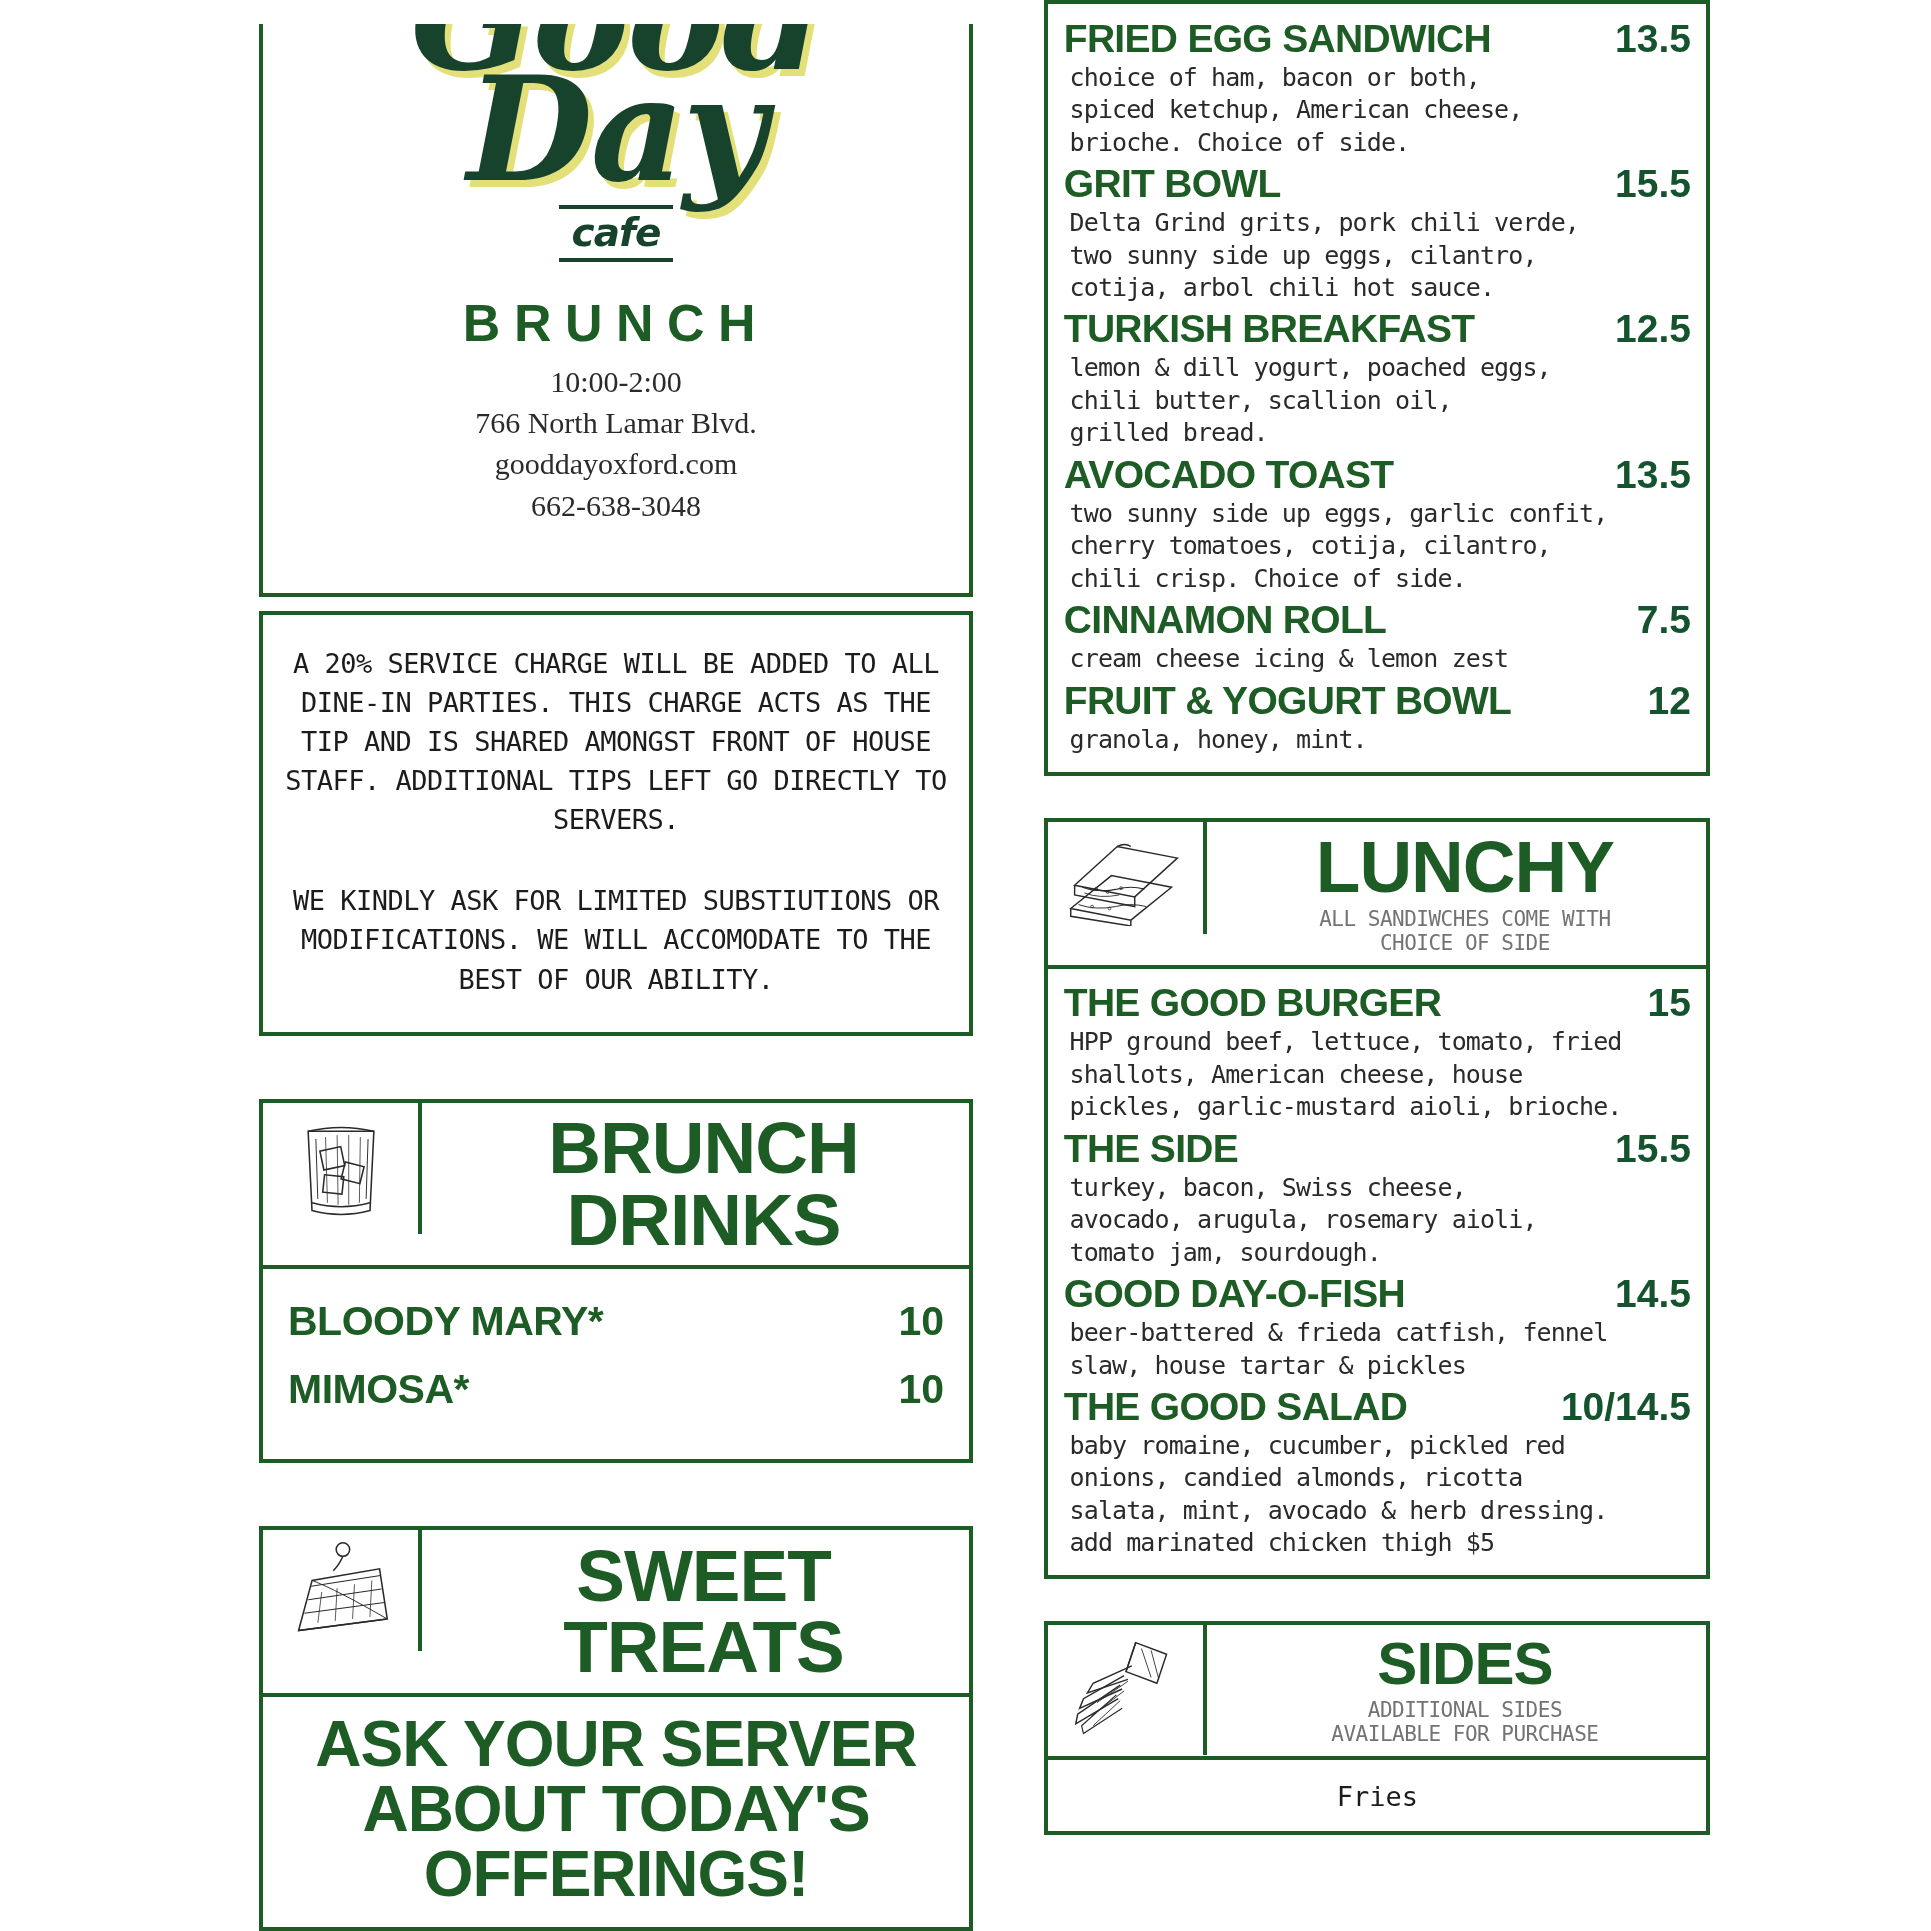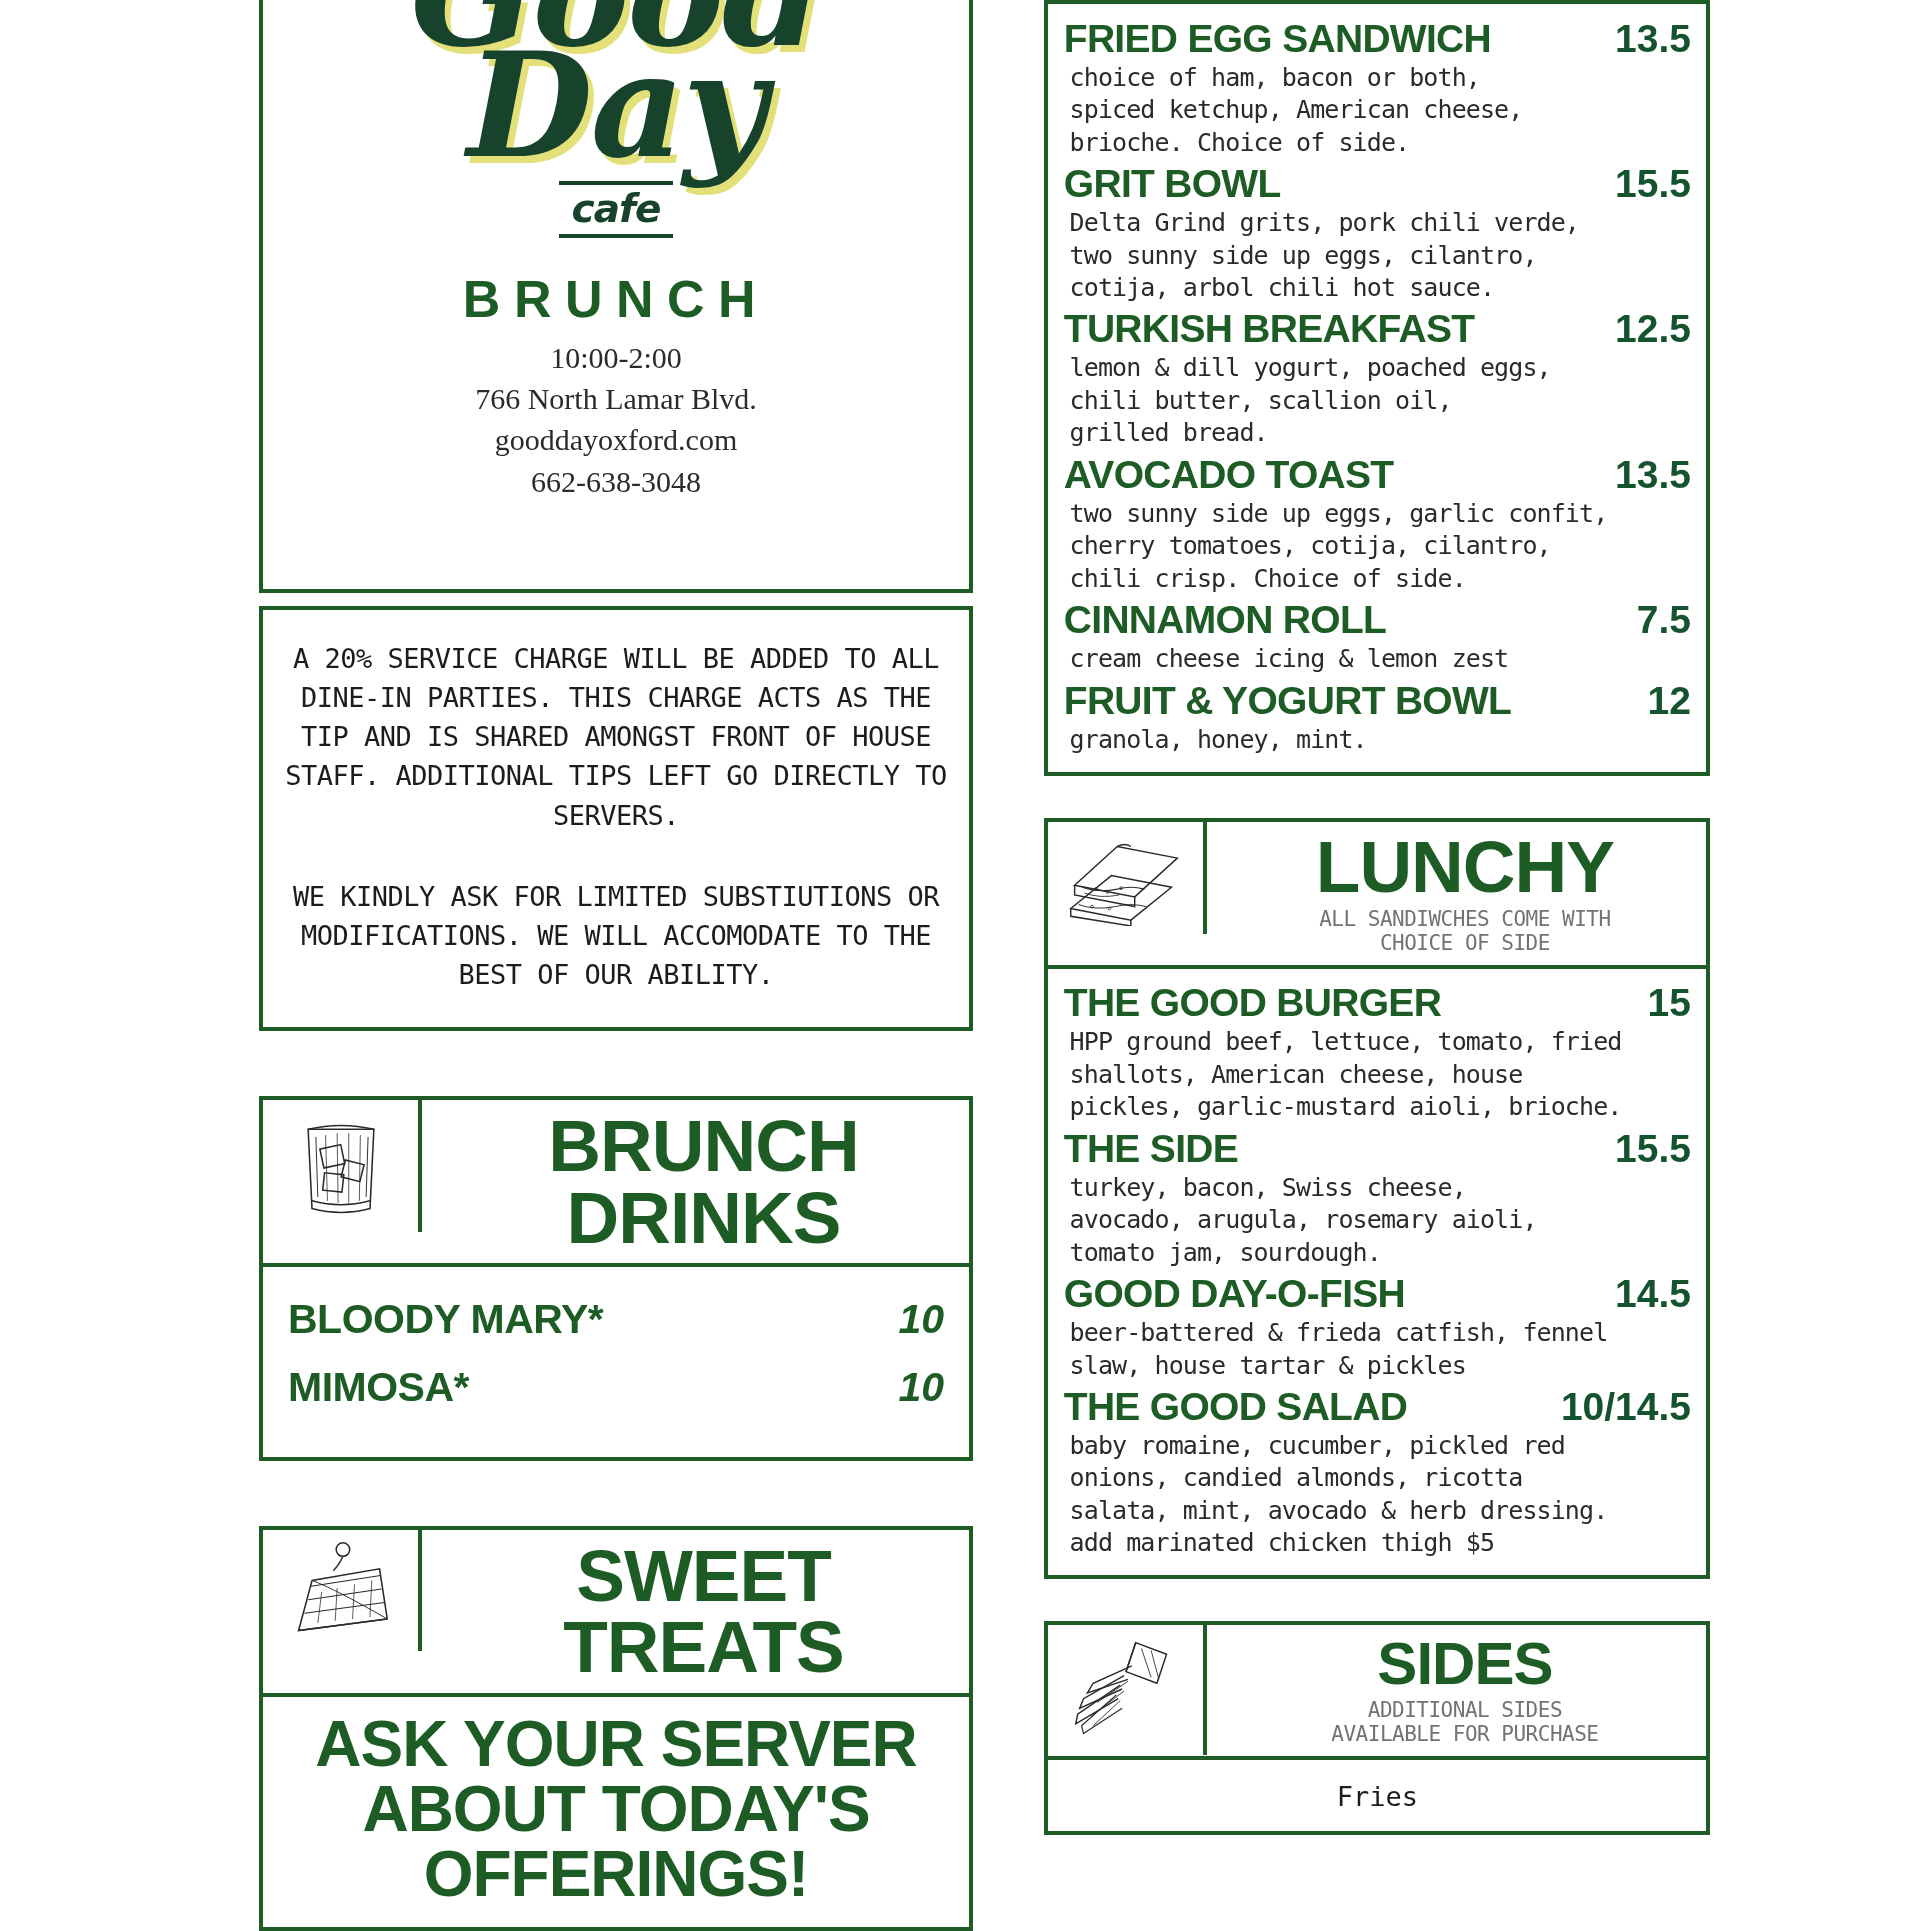--- a/index.html
+++ b/index.html
@@ -24,20 +24,21 @@
     padding: 0;
     box-sizing: border-box;
   }
 
   
   .col-left {
     width: 714px;
     margin-left: 259px;
     display: flex;
     flex-direction: column;
+    margin-top: 24px;
   }
   .col-right {
     width: 666px;
     margin-left: 17.4px;
     display: flex;
     flex-direction: column;
     padding-left: 8px;
   }
 
   
@@ -191,21 +192,20 @@
     font-weight: bold;
     font-size: 41px;
     color: #1d5c24;
     letter-spacing: -0.5px;
   }
   .drink-price {
     font-family: "Liberation Sans", sans-serif;
     font-weight: bold;
     font-size: 41px;
     color: #1d5c24;
-    font-style: italic;
   }
 
   
   .treats-box {
     border: 4.8px solid #1d5c24;
     border-top: none;
     box-sizing: border-box;
     padding: 15.4px 9.7px 19.3px 9.7px;
     text-align: center;
   }

